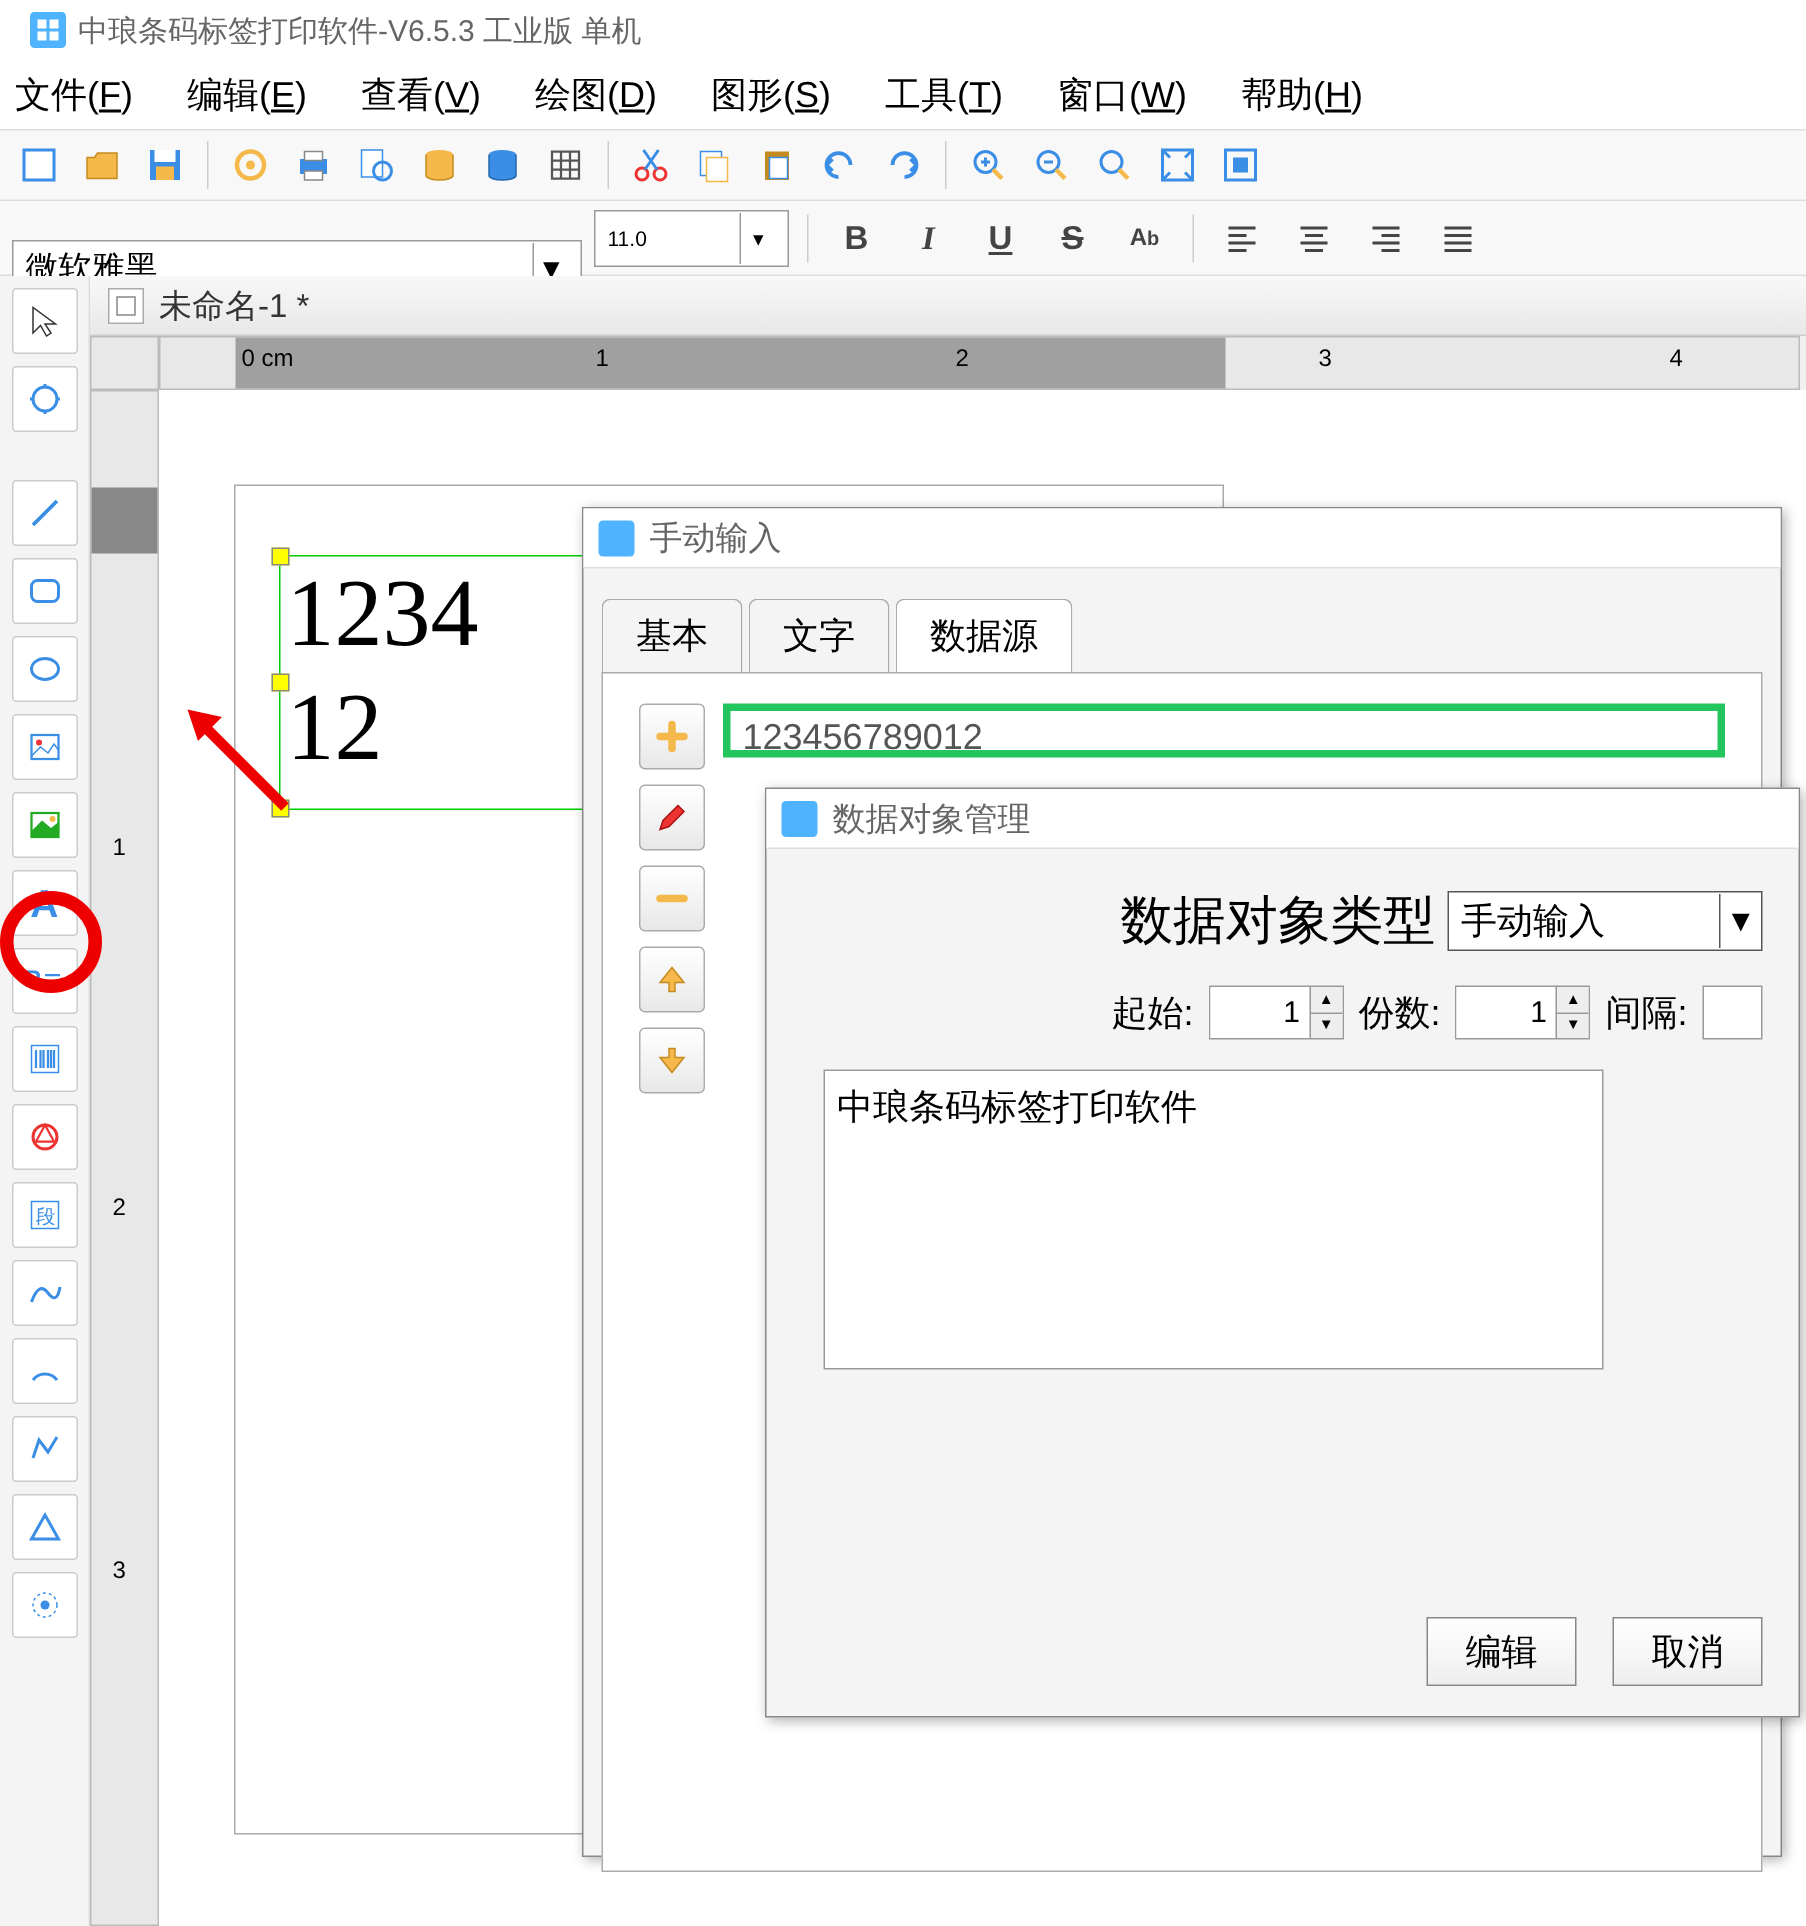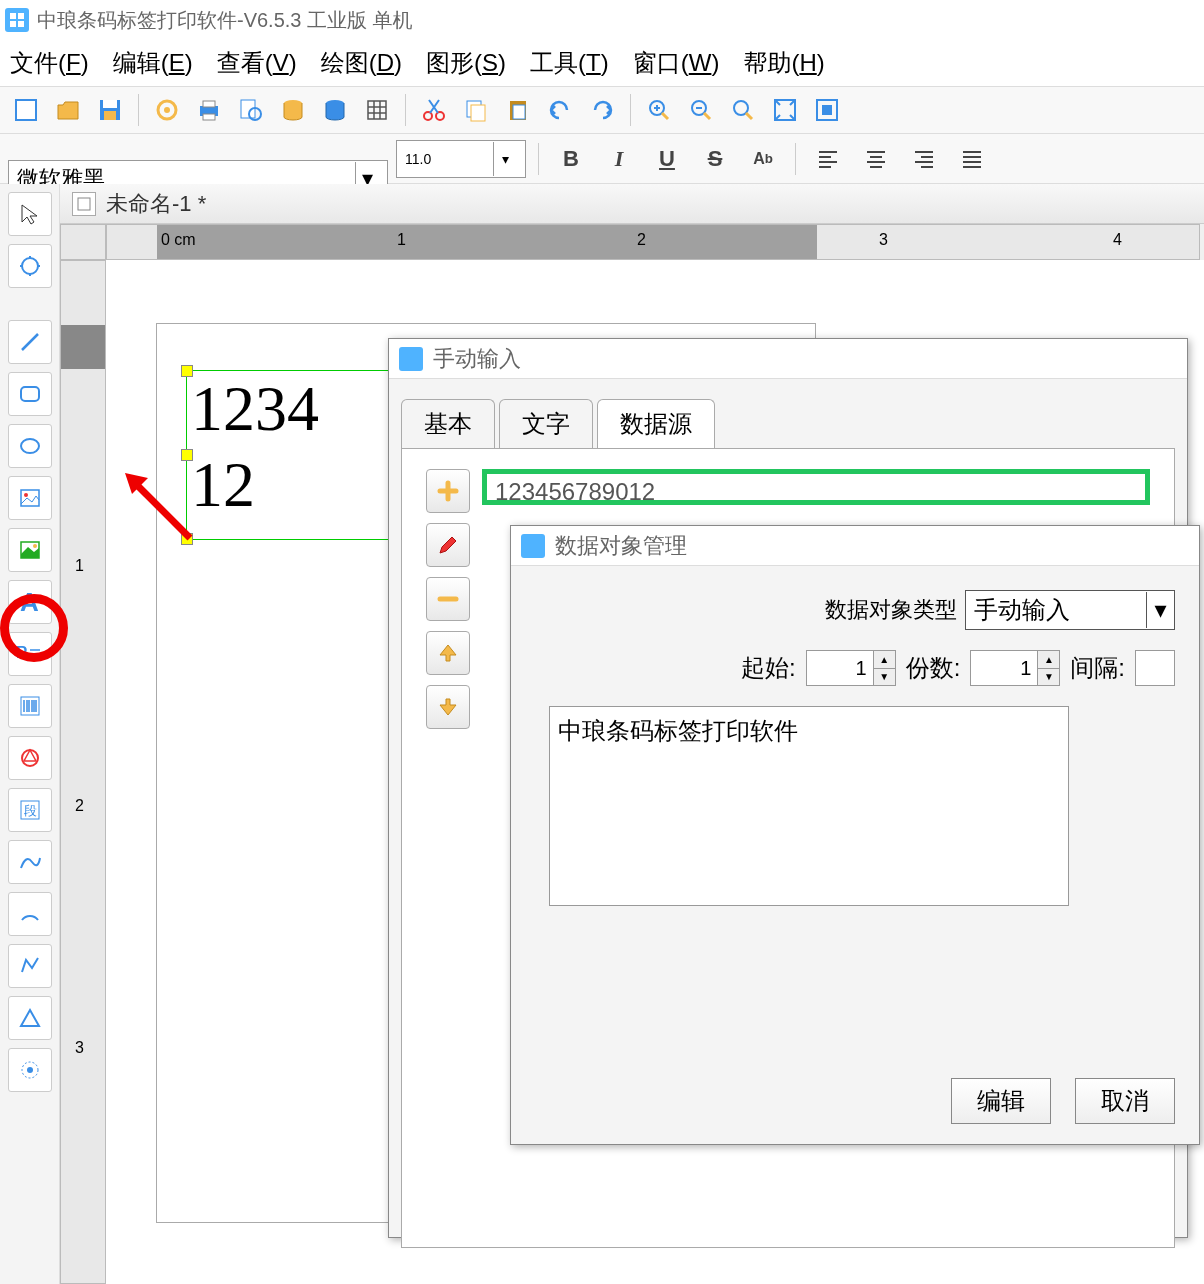--- a/index.html
+++ b/index.html
@@ -1,25 +1,25 @@
 <!DOCTYPE html>
 <html><head>
 <meta charset="utf-8">
 <style>
 * { box-sizing: border-box; margin: 0; padding: 0; }
 body { font-family: "Microsoft YaHei", sans-serif; background: #fff; width: 1204px; height: 1284px; overflow: hidden; position: relative; }
 
 
-.titlebar { height: 40px; display: flex; align-items: center; padding: 0 5px; background: #fff; }
+.titlebar { height: 40px; display: flex; align-items: center; padding: 0 20px; background: #fff; }
 .app-icon { width: 24px; height: 24px; background: #4fb3ff; border-radius: 3px; margin-right: 8px; display: flex; align-items: center; justify-content: center; }
 .app-icon svg { width: 16px; height: 16px; }
 .title-text { font-size: 20px; color: #666; }
 
 
-.menubar { height: 46px; display: flex; align-items: center; padding: 0 10px; gap: 24px; }
+.menubar { height: 46px; display: flex; align-items: center; padding: 0 10px; gap: 36px; }
 .menu-item { font-size: 24px; color: #000; cursor: pointer; }
 .menu-item u { text-decoration: underline; }
 
 
 .toolbar { height: 48px; display: flex; align-items: center; padding: 0 8px; gap: 6px; border-top: 1px solid #ddd; border-bottom: 1px solid #ddd; background: #f8f8f8; }
 .tb-btn { width: 36px; height: 36px; display: flex; align-items: center; justify-content: center; border: 1px solid transparent; border-radius: 3px; cursor: pointer; }
 .tb-sep { width: 1px; height: 32px; background: #ccc; margin: 0 4px; }
 
 
 .formatbar { height: 50px; display: flex; align-items: center; padding: 0 8px; gap: 8px; border-bottom: 1px solid #ddd; background: #f8f8f8; }
@@ -82,21 +82,21 @@
 .data-row { display: flex; gap: 12px; }
 .data-buttons { display: flex; flex-direction: column; gap: 10px; }
 .data-btn { width: 44px; height: 44px; border: 1px solid #aaa; background: linear-gradient(#fff,#e8e8e8); border-radius: 4px; display: flex; align-items: center; justify-content: center; cursor: pointer; font-size: 22px; }
 .data-list { flex: 1; border: 5px solid #22c55e; background: #fff; height: 36px; padding: 4px 8px; font-size: 24px; color: #555; }
 
 
 .dialog2 { position: absolute; top: 525px; left: 510px; width: 690px; height: 620px; background: #f4f4f4; border: 1px solid #888; box-shadow: 2px 2px 8px rgba(0,0,0,0.3); }
 .dialog2 .dialog-title { background: #fff; }
 .dialog2-body { padding: 24px; }
 .type-row { display: flex; align-items: center; justify-content: flex-end; gap: 8px; margin-bottom: 20px; }
-.type-label { font-size: 22px; }
+.type-label { font-size: 35px; }
 .type-select { width: 210px; height: 40px; border: 1px solid #555; display: flex; align-items: center; justify-content: space-between; padding: 0 8px; font-size: 24px; background: #fff; }
 .type-select .dd { width: 28px; height: 36px; border-left: 1px solid #555; display: flex; align-items: center; justify-content: center; margin-right: -8px; }
 
 .param-row { display: flex; align-items: center; gap: 10px; margin-bottom: 20px; justify-content: flex-end; }
 .param-label { font-size: 24px; }
 .spinner { width: 90px; height: 36px; border: 1px solid #999; display: flex; }
 .spinner input { flex: 1; border: none; text-align: right; padding: 0 6px; font-size: 20px; width: 50px; }
 .spinner-btns { width: 22px; display: flex; flex-direction: column; border-left: 1px solid #999; }
 .spinner-btns div { flex: 1; display: flex; align-items: center; justify-content: center; font-size: 10px; background: #eee; }
 .spinner-btns div:first-child { border-bottom: 1px solid #999; }

